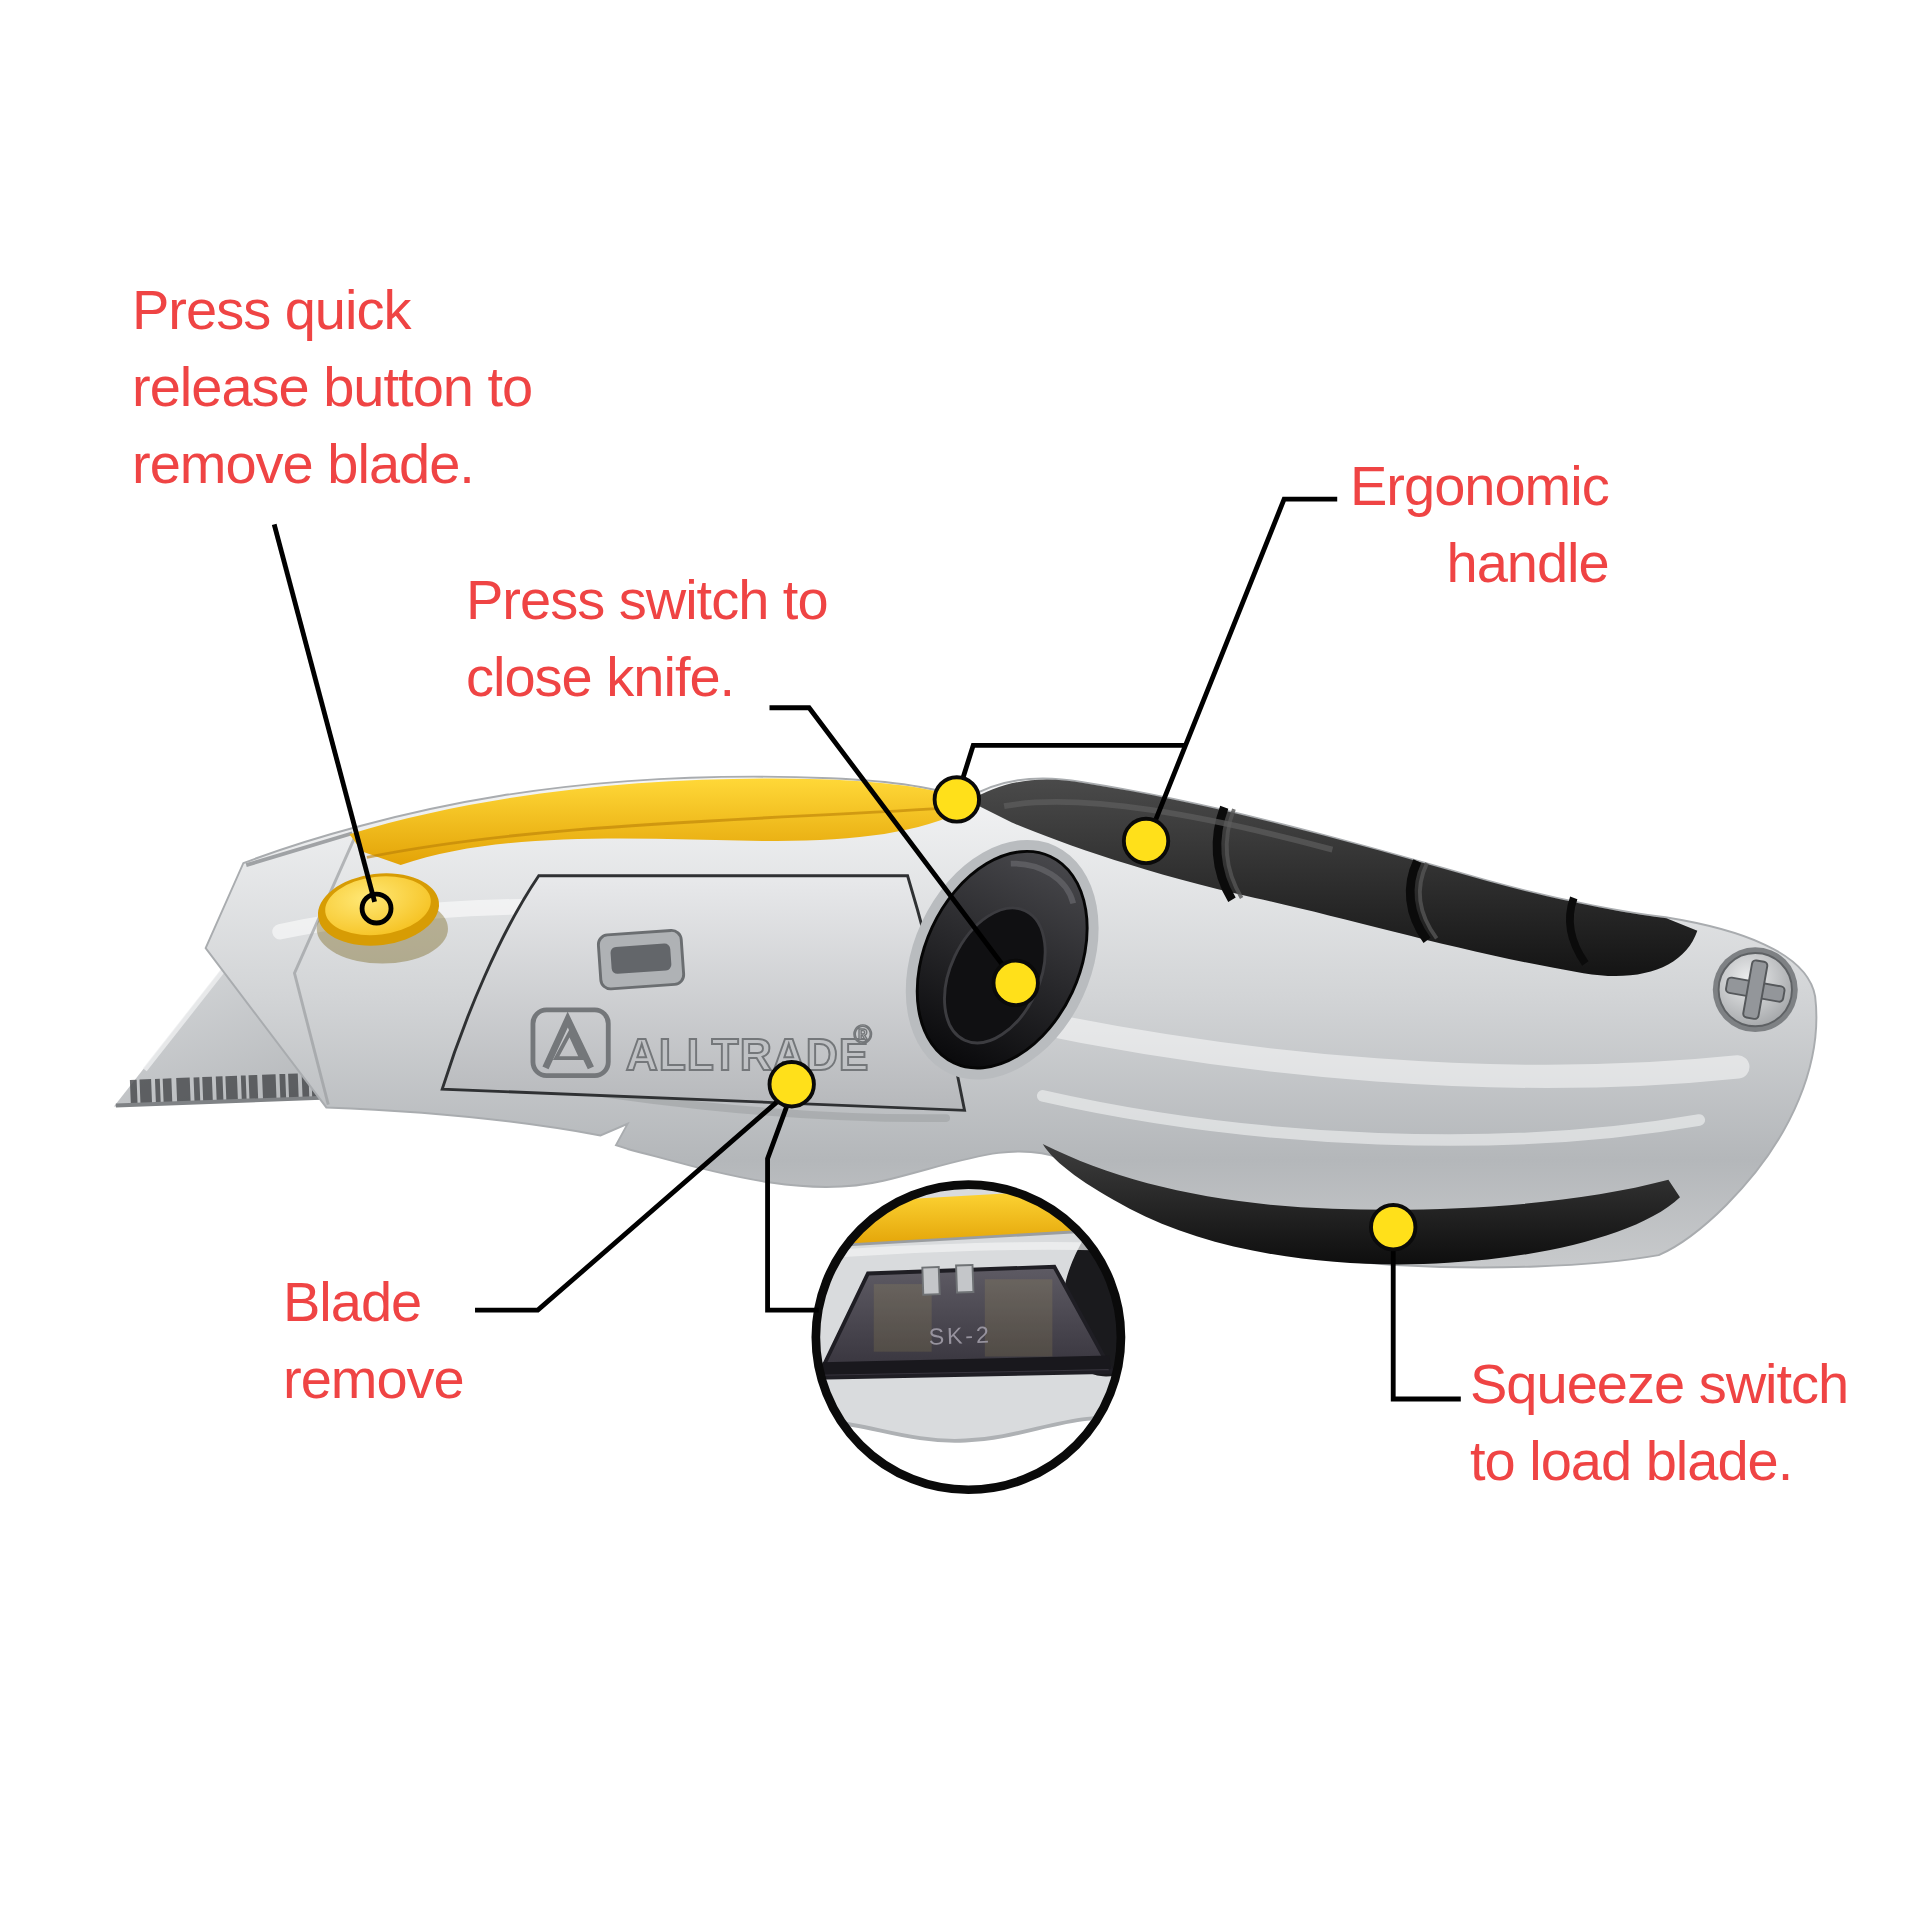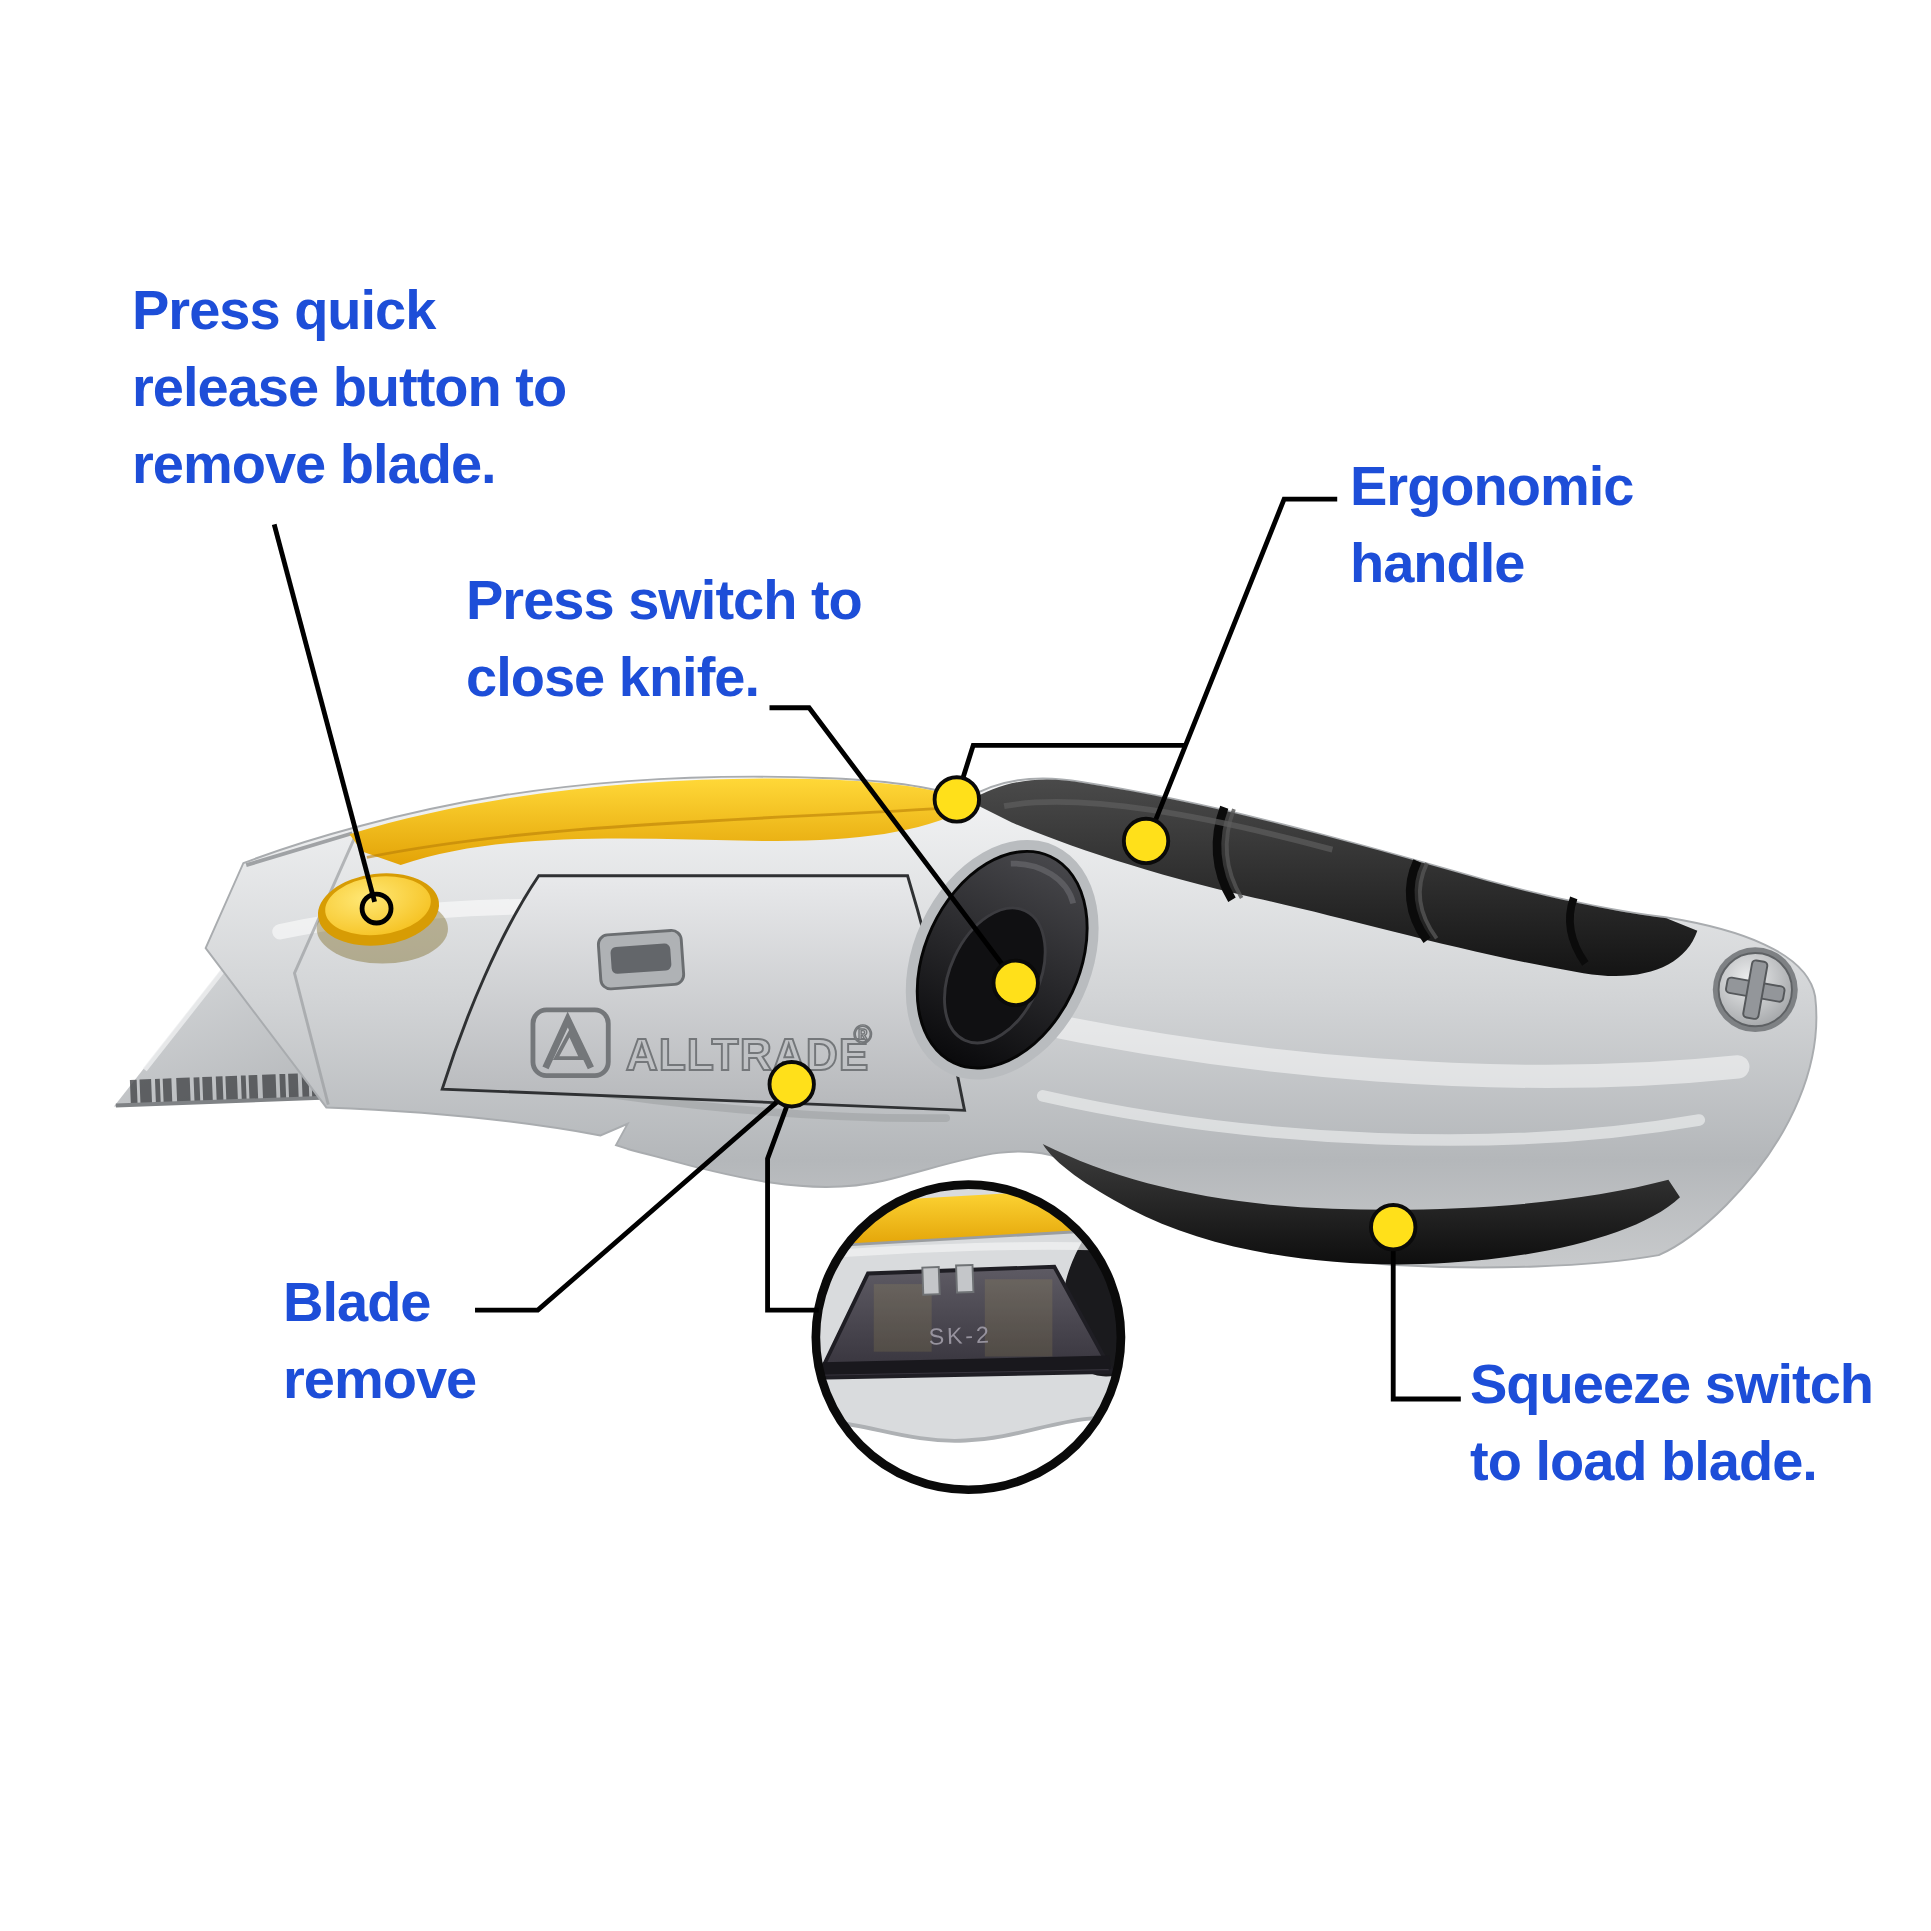--- a/index.html
+++ b/index.html
@@ -3,25 +3,25 @@
 <meta charset="utf-8">
 <style>
   html,body{margin:0;padding:0;background:#ffffff;}
   .stage{
     position:relative;width:1931px;height:1931px;background:#ffffff;overflow:hidden;
     font-family:"Liberation Sans",sans-serif;
   }
   .art{position:absolute;left:0;top:0;width:1931px;height:1931px;}
   .callout{
     position:absolute;font-size:56px;line-height:77px;letter-spacing:-1px;
-    color:#1d4ed8;white-space:pre-line;font-weight:700;
+    color:#ef4444;white-space:pre-line;font-weight:400;
   }
   .lbl-quick{left:132px;top:271px;}
   .lbl-switch{left:466px;top:561px;}
-  .lbl-ergo{left:1350px;top:447px;}
+  .lbl-ergo{left:1350px;top:447px;text-align:right;}
   .lbl-storage{left:283px;top:1263px;}
   .lbl-squeeze{left:1470px;top:1345px;}
 </style>
 </head>
 <body>
 
 <div class="stage">
 
   <svg class="art" viewBox="0 0 2000 2000">
     <defs>

